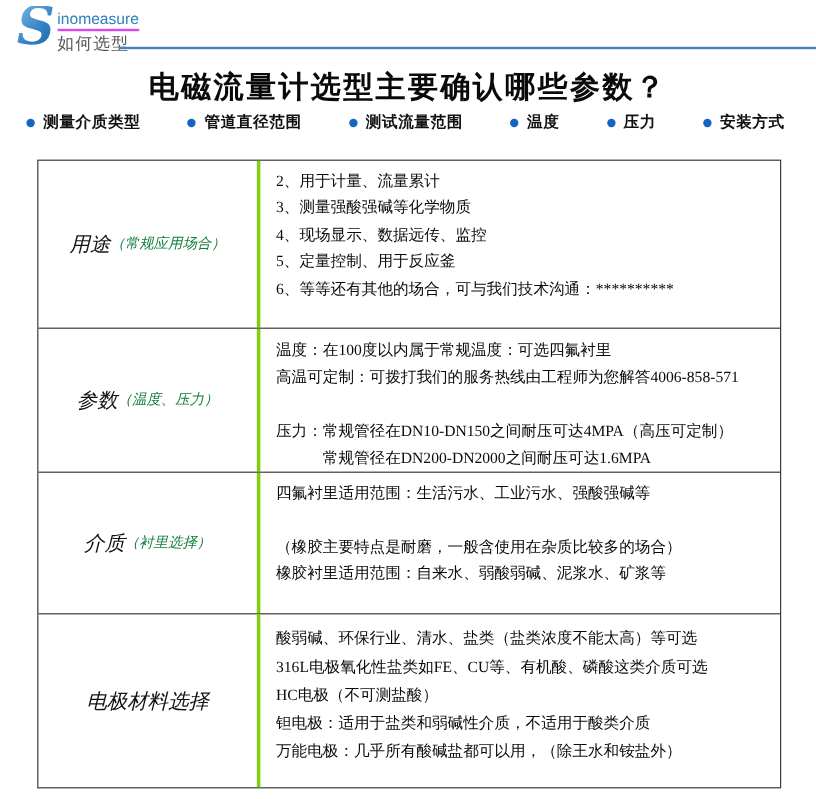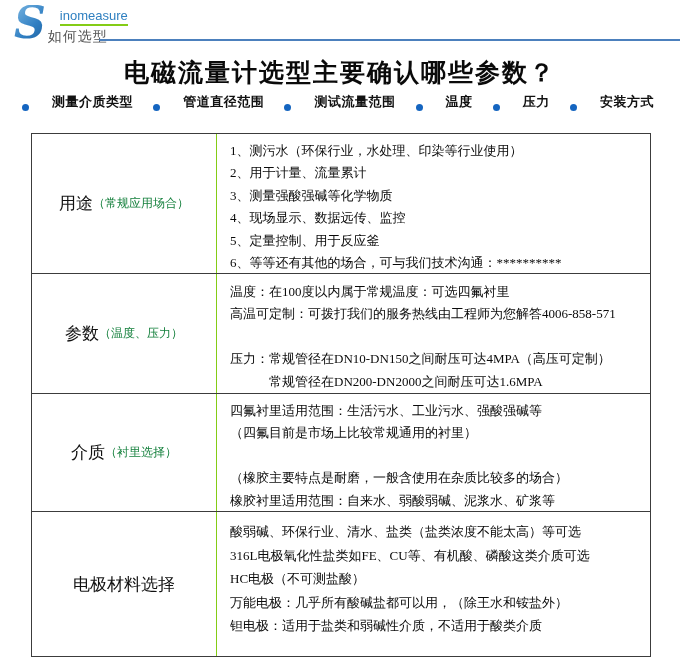--- a/index.html
+++ b/index.html
@@ -21,57 +21,57 @@
     line-height: 0.82;
     background: linear-gradient(135deg, #7ab6e2 0%, #2f7ec2 60%, #1f619e 100%);
     -webkit-background-clip: text; background-clip: text;
     -webkit-text-fill-color: transparent; color: #2f7ec2;
     margin-right: 2px;
   }
   .logo-col { display: flex; flex-direction: column; margin-top: 4px; }
   .logo-name {
     font-family: "Liberation Sans", sans-serif;
     font-size: 13px; color: #2e7fc0; line-height: 1.05;
-    border-bottom: 2px solid #84cc16;
-    padding-bottom: 1px; width: max-content; margin-left: 12px;
+    border-bottom: 2px solid #d946ef;
+    padding-bottom: 1px; width: max-content;
   }
   .logo-sub { font-size: 14px; color: #555555; margin-top: 2px; letter-spacing: 1px; }
   .header-rule { position: absolute; top: 39px; left: 99px; right: 0; height: 2px; background: #4c80bd; }
 
   
   .page-title {
     position: absolute; top: 56px; left: 0; width: 100%;
     text-align: center;
     font-size: 25px; font-weight: bold; letter-spacing: 2px;
     color: #0a0a0a;
   }
 
   
   .bullets {
     position: absolute; top: 92px; left: 22px; right: 26px; height: 20px;
     display: flex; justify-content: space-between; align-items: center;
   }
-  .bullet-item { display: flex; align-items: flex-end; gap: 16px; }
+  .bullet-item { display: flex; align-items: center; }
   .bullet-dot { width: 7px; height: 7px; border-radius: 50%; background: #1565c0; margin-right: 7px; flex: 0 0 auto; }
   .bullet-label { font-size: 13px; font-weight: bold; color: #111111; letter-spacing: 0.5px; }
 
   
   .sel-table {
     position: absolute; top: 133px; left: 31px; width: 620px; height: 524px;
     border: 1px solid #3c3c3c;
     display: grid;
     grid-template-rows: 139px 120px 118px 145px;
   }
   .t-row { display: flex; min-height: 0; }
   .t-row + .t-row { border-top: 1px solid #3c3c3c; }
   .t-label {
     width: 185px; flex: 0 0 185px;
-    border-right: 1px solid #84cc16;
+    border-right: 3px solid #84cc16;
     display: flex; align-items: center; justify-content: center;
-    padding: 0 4px; text-align: center;
+    padding: 0 4px; text-align: center; font-style: italic;
   }
   .label-main { font-size: 17px; color: #111111; }
   .label-sub  { font-size: 12px; color: #15803d; }
   .t-content { flex: 1 1 auto; padding: 6px 6px 0 13px; overflow: hidden; }
   .c-line { font-size: 13px; line-height: 22.4px; min-height: 22.4px; color: #0a0a0a; white-space: pre; }
   .t-row:nth-child(2) .t-content { padding-top: 7px; }
   .t-row:nth-child(4) .c-line { line-height: 23.6px; min-height: 23.6px; }
   .t-row:nth-child(4) .t-content { padding-top: 8px; }
 </style>
 </head>
@@ -115,21 +115,20 @@
     </div>
   </div>
 
 <div class="sel-table">
     <div class="t-row">
       <div class="t-label">
         <span class="label-main">用途</span>
         <span class="label-sub">（常规应用场合）</span>
       </div>
       <div class="t-content">
-        <div class="c-line">1、测污水（环保行业，水处理、印染等行业使用）</div>
         <div class="c-line">2、用于计量、流量累计</div>
         <div class="c-line">3、测量强酸强碱等化学物质</div>
         <div class="c-line">4、现场显示、数据远传、监控</div>
         <div class="c-line">5、定量控制、用于反应釜</div>
         <div class="c-line">6、等等还有其他的场合，可与我们技术沟通：**********</div>
       </div>
     </div>
     <div class="t-row">
       <div class="t-label">
         <span class="label-main">参数</span>
@@ -143,31 +142,30 @@
         <div class="c-line">　　　常规管径在DN200-DN2000之间耐压可达1.6MPA</div>
       </div>
     </div>
     <div class="t-row">
       <div class="t-label">
         <span class="label-main">介质</span>
         <span class="label-sub">（衬里选择）</span>
       </div>
       <div class="t-content">
         <div class="c-line">四氟衬里适用范围：生活污水、工业污水、强酸强碱等</div>
-        <div class="c-line">（四氟目前是市场上比较常规通用的衬里）</div>
         <div class="c-line"></div>
         <div class="c-line">（橡胶主要特点是耐磨，一般含使用在杂质比较多的场合）</div>
         <div class="c-line">橡胶衬里适用范围：自来水、弱酸弱碱、泥浆水、矿浆等</div>
       </div>
     </div>
     <div class="t-row">
       <div class="t-label">
         <span class="label-main">电极材料选择</span>
       </div>
       <div class="t-content">
         <div class="c-line">酸弱碱、环保行业、清水、盐类（盐类浓度不能太高）等可选</div>
         <div class="c-line">316L电极氧化性盐类如FE、CU等、有机酸、磷酸这类介质可选</div>
         <div class="c-line">HC电极（不可测盐酸）</div>
+        <div class="c-line">钽电极：适用于盐类和弱碱性介质，不适用于酸类介质</div>
         <div class="c-line">万能电极：几乎所有酸碱盐都可以用，（除王水和铵盐外）</div>
-        <div class="c-line">钽电极：适用于盐类和弱碱性介质，不适用于酸类介质</div>
       </div>
     </div>
   </div>
 
 </body></html>

